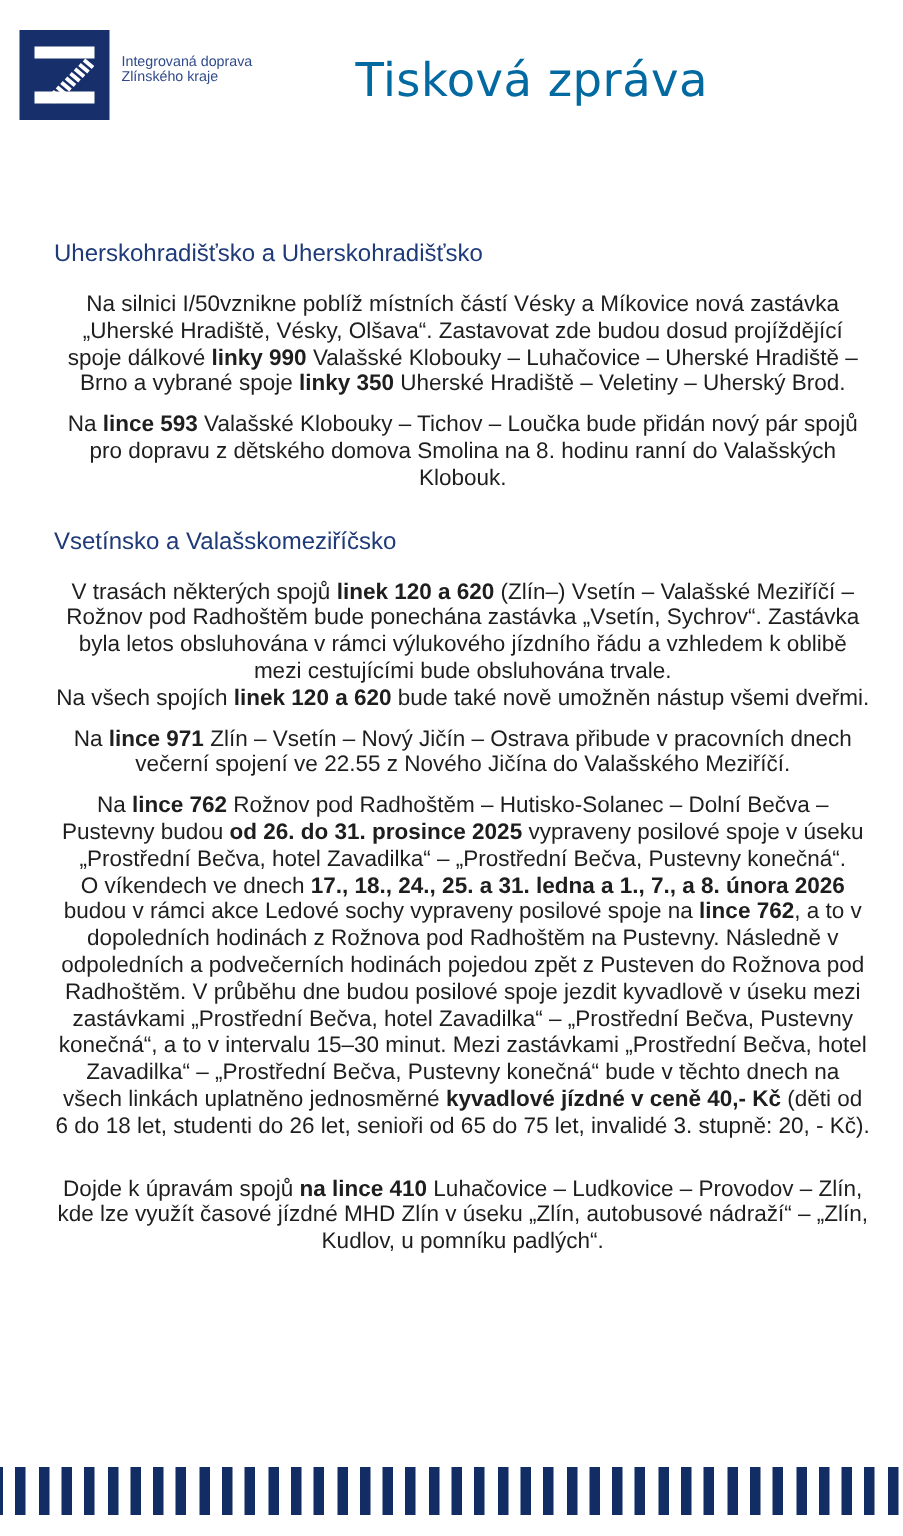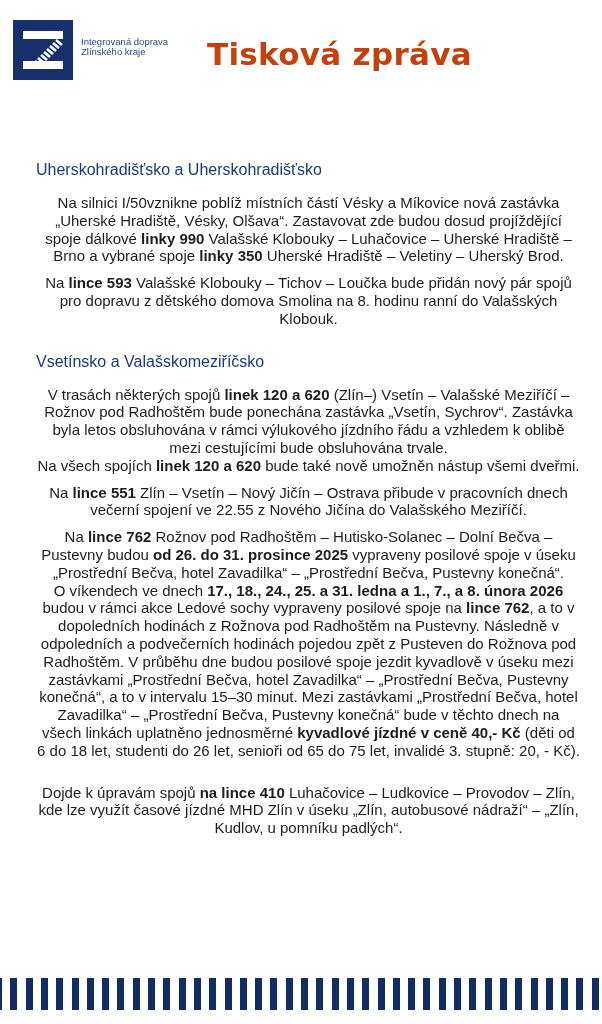--- a/index.html
+++ b/index.html
@@ -1,20 +1,20 @@
 <!DOCTYPE html>
 <html><head>
 <meta charset="utf-8">
 <style>
   html, body { margin:0; padding:0; background:#ffffff; }
   body { width:602px; height:1024px; position:relative; overflow:hidden; font-family:"Liberation Sans", sans-serif; color:#1a1a1a; }
   .header { position:absolute; left:0; top:0; width:500px; height:100px; }
   .logo-box { position:absolute; left:13px; top:20px; width:60px; height:60px; background:#17306b; }
   .logo-text { position:absolute; left:81px; top:37px; font-size:9.5px; line-height:10px; color:#2f4a8a; }
-  .doc-title { position:absolute; right:28px; top:36px; font-size:31px; color:#c2410c; letter-spacing:0.3px; font-family:"DejaVu Sans", sans-serif; font-weight:bold; }
+  .doc-title { position:absolute; right:28px; top:36px; font-size:31px; color:#0369a1; letter-spacing:0.3px; font-family:"DejaVu Sans", sans-serif; font-weight:normal; }
   .content { position:absolute; left:36px; top:160px; width:545px; }
   h2 { font-size:16px; font-weight:normal; color:#1f3a78; margin:0 0 14px 0; line-height:20px; }
   p { font-size:15px; line-height:17.8px; margin:0 0 9px 0; color:#1e1e1e;text-align:center; }
   b { font-weight:bold; }
   .section { margin-bottom:24px; }
   .footer-bars { position:absolute; left:0; top:978px; width:602px; height:32px; }
   .bar { position:absolute; top:0; width:7px; height:32px; background:#122c64; }
 </style>
 </head>
 <body>
@@ -46,21 +46,21 @@
 
 <div class="content" id="content">
   <div class="section">
     <h2>Uherskohradišťsko a Uherskohradišťsko</h2>
     <p>Na silnici I/50vznikne poblíž místních částí Vésky a Míkovice nová zastávka „Uherské Hradiště, Vésky, Olšava“. Zastavovat zde budou dosud projíždějící spoje dálkové <b>linky 990</b> Valašské Klobouky – Luhačovice – Uherské Hradiště – Brno a vybrané spoje <b>linky 350</b> Uherské Hradiště – Veletiny – Uherský Brod.</p>
     <p>Na <b>lince 593</b> Valašské Klobouky – Tichov – Loučka bude přidán nový pár spojů pro dopravu z dětského domova Smolina na 8. hodinu ranní do Valašských Klobouk.</p>
   </div>
   <div class="section">
     <h2>Vsetínsko a Valašskomeziříčsko</h2>
     <p>V trasách některých spojů <b>linek 120 a 620</b> (Zlín–) Vsetín – Valašské Meziříčí – Rožnov pod Radhoštěm bude ponechána zastávka „Vsetín, Sychrov“. Zastávka byla letos obsluhována v rámci výlukového jízdního řádu a vzhledem k oblibě mezi cestujícími bude obsluhována trvale.<br>Na všech spojích <b>linek 120 a 620</b> bude také nově umožněn nástup všemi dveřmi.</p>
-    <p>Na <b>lince 551</b> Zlín – Vsetín – Nový Jičín – Ostrava přibude  v pracovních dnech večerní spojení ve 22.55 z Nového Jičína do Valašského Meziříčí.</p>
+    <p>Na <b>lince 971</b> Zlín – Vsetín – Nový Jičín – Ostrava přibude  v pracovních dnech večerní spojení ve 22.55 z Nového Jičína do Valašského Meziříčí.</p>
     <p>Na <b>lince 762</b> Rožnov pod Radhoštěm – Hutisko-Solanec – Dolní Bečva – Pustevny budou <b>od 26. do 31. prosince 2025</b> vypraveny posilové spoje v úseku „Prostřední Bečva, hotel Zavadilka“ – „Prostřední Bečva, Pustevny konečná“.<br>O víkendech ve dnech <b>17., 18., 24., 25. a 31. ledna a 1., 7., a 8. února 2026</b> budou v rámci akce Ledové sochy vypraveny posilové spoje na <b>lince 762</b>, a to v dopoledních hodinách z Rožnova pod Radhoštěm na Pustevny. Následně v odpoledních a podvečerních hodinách pojedou zpět z Pusteven do Rožnova pod Radhoštěm. V průběhu dne budou posilové spoje jezdit kyvadlově v úseku mezi zastávkami „Prostřední Bečva, hotel Zavadilka“ – „Prostřední Bečva, Pustevny konečná“, a to v intervalu 15–30 minut. Mezi zastávkami „Prostřední Bečva, hotel Zavadilka“ – „Prostřední Bečva, Pustevny konečná“ bude v těchto dnech na všech linkách uplatněno jednosměrné <b>kyvadlové jízdné v ceně 40,- Kč</b> (děti od 6 do 18 let, studenti do 26 let, senioři od 65 do 75 let, invalidé 3. stupně: 20, - Kč).</p>
   </div>
   <div class="section">
     <p>Dojde k úpravám spojů <b>na lince 410</b> Luhačovice – Ludkovice – Provodov – Zlín, kde lze využít časové jízdné MHD Zlín v úseku „Zlín, autobusové nádraží“ – „Zlín, Kudlov, u pomníku padlých“.</p>
   </div>
 </div>
 
 <div class="footer-bars" id="footer-bars">
     <div class="bar" style="left: -5px; background: rgb(18, 44, 100);"></div>
     <div class="bar" style="left: 10.3px; background: rgb(18, 44, 100);"></div>

